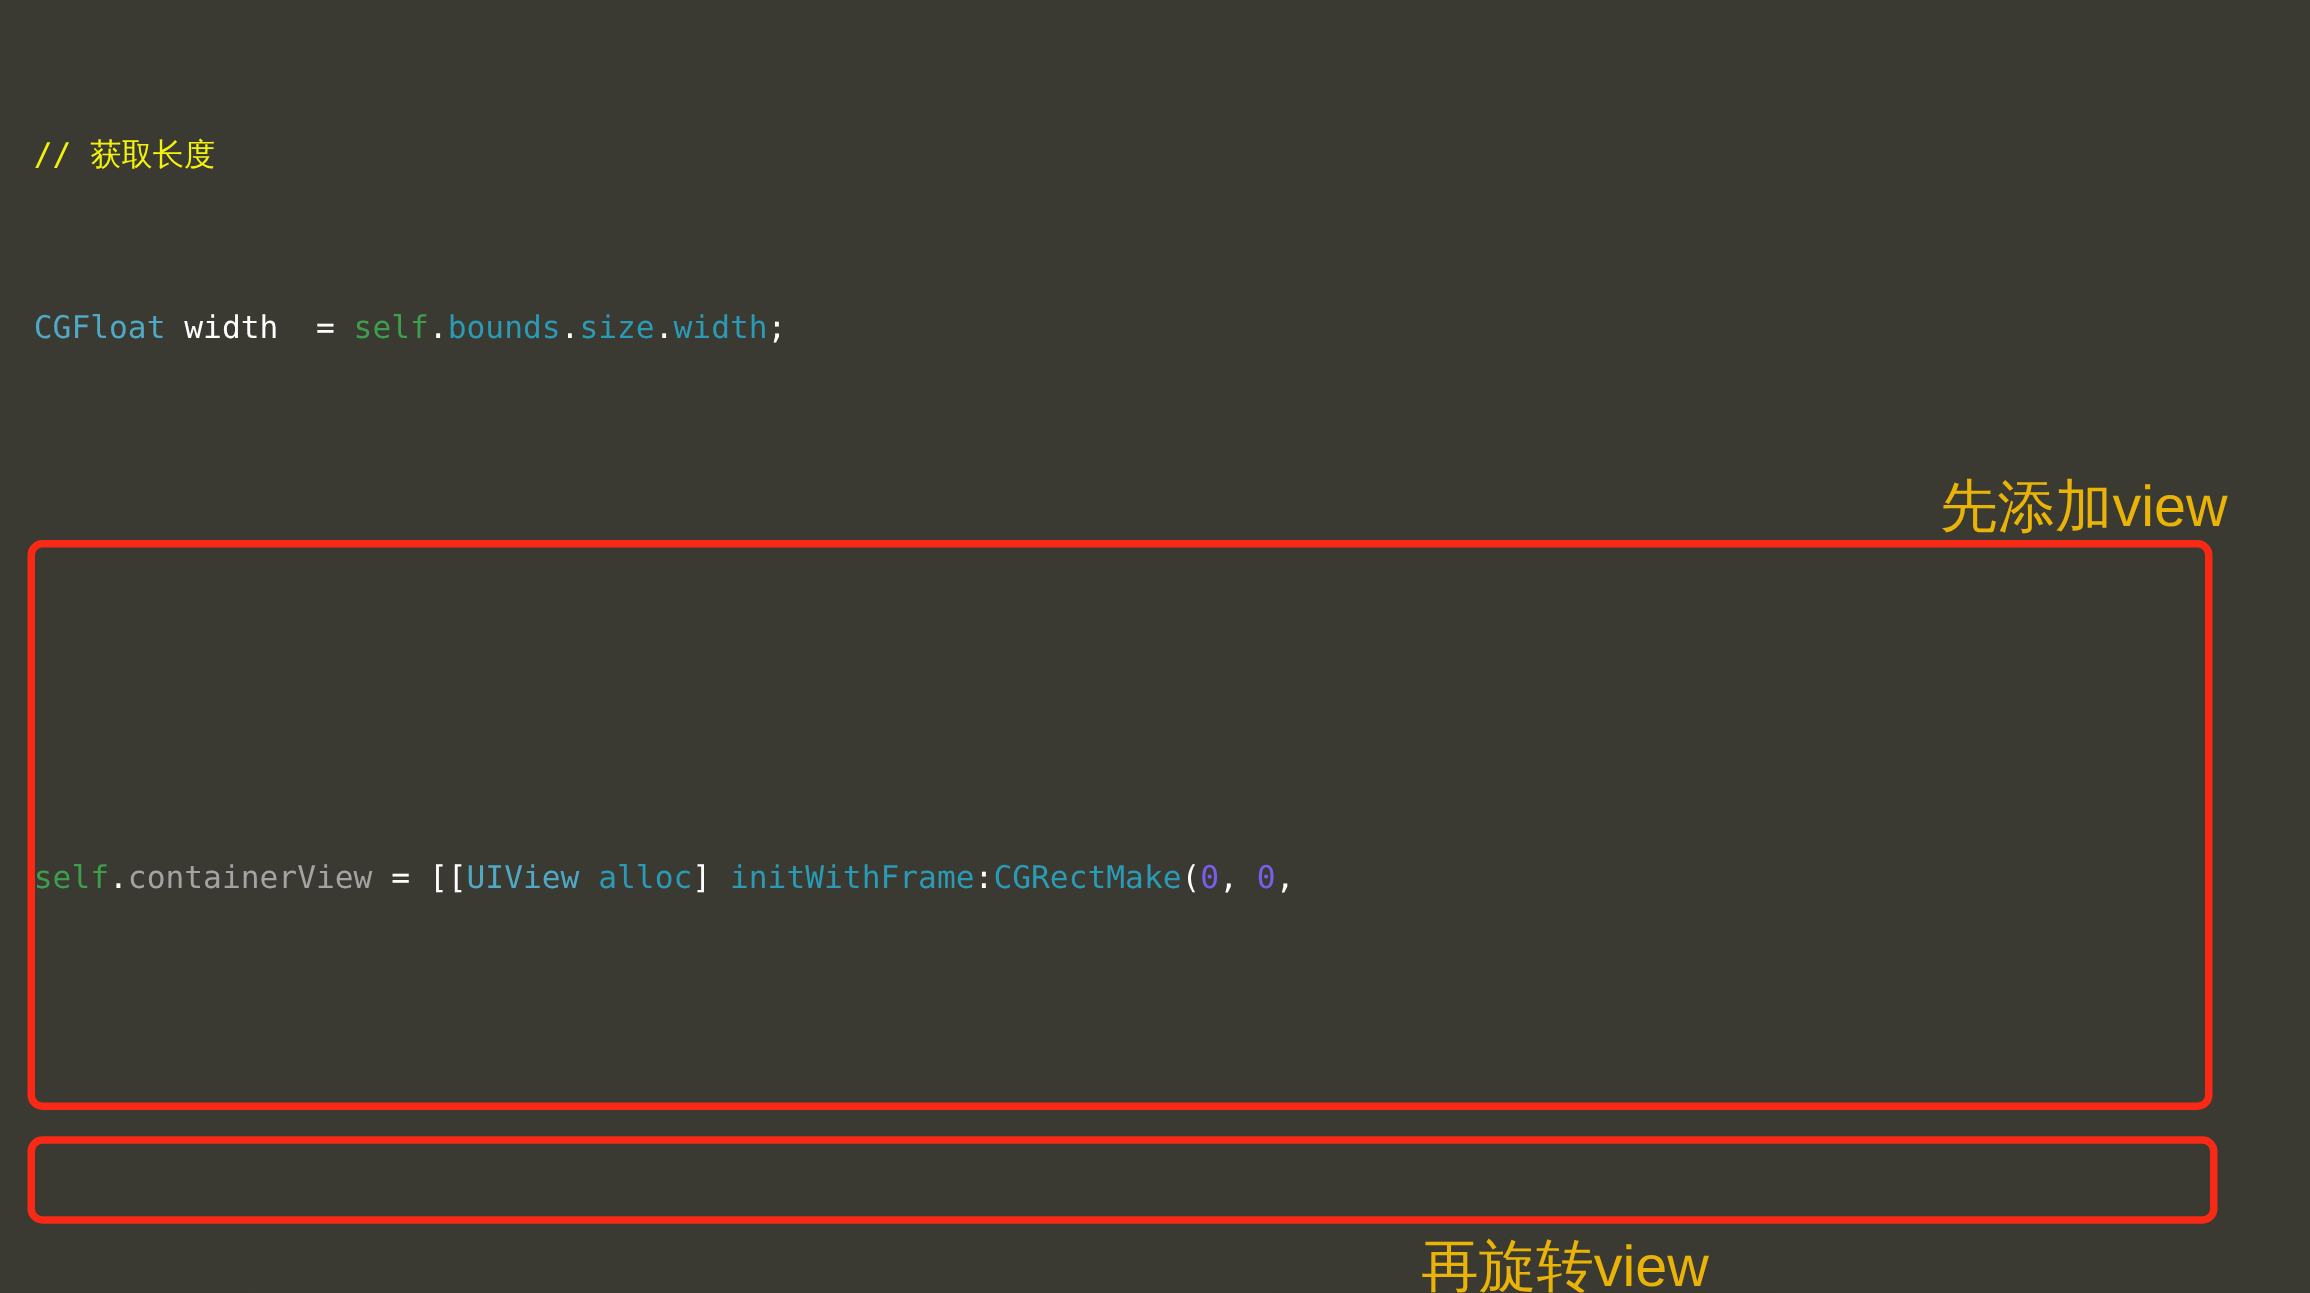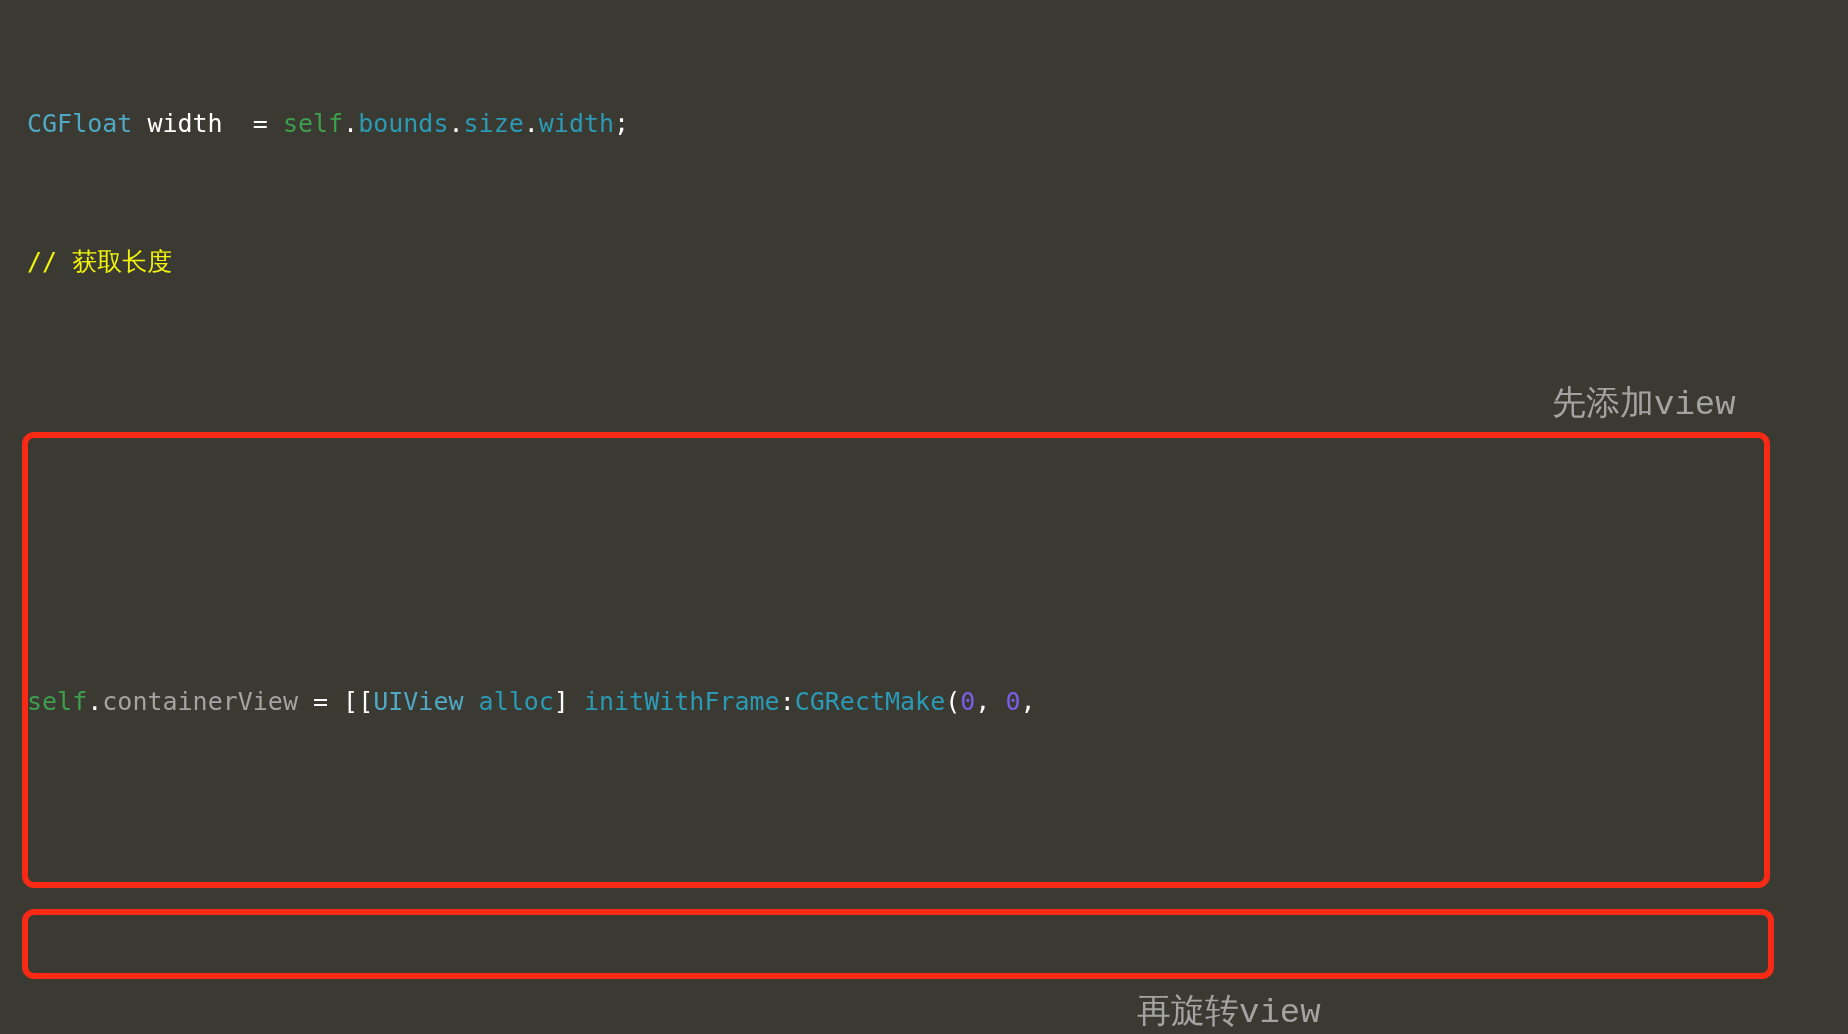--- a/index.html
+++ b/index.html
@@ -59,41 +59,41 @@
     border-radius: 12px;
     box-sizing: border-box;
     pointer-events: none;
   }
   #redbox-loop  { left: 22px;  top: 432px; width: 1748px; height: 456px; }
   #redbox-rotate{ left: 22px;  top: 909px; width: 1752px; height: 70px;  }
 
   
   .annot {
     position: absolute;
-    color: #a3a3a3;
-    font-family: Liberation Mono, monospace;
-    font-size: 34px;
+    color: #eab308;
+    font-family: Liberation Sans, sans-serif;
+    font-size: 46px;
     line-height: 40px;
     white-space: pre;
   }
   #annot-add    { left: 1552px; top: 385px; }
   #annot-rotate { left: 1137px; top: 993px; }
 </style>
 </head>
 <body>
 
 <div id="screen">
 
   <div class="code">
 
     
-    <div class="line"><span class="type">CGFloat</span><span class="plain"> width  = </span><span class="self">self</span><span class="plain">.</span><span class="meth">bounds</span><span class="plain">.</span><span class="meth">size</span><span class="plain">.</span><span class="meth">width</span><span class="plain">;</span></div>
+    <div class="line"><span class="cmt">// 获取长度</span></div>
 
     
-    <div class="line"><span class="cmt">// 获取长度</span></div>
+    <div class="line"><span class="type">CGFloat</span><span class="plain"> width  = </span><span class="self">self</span><span class="plain">.</span><span class="meth">bounds</span><span class="plain">.</span><span class="meth">size</span><span class="plain">.</span><span class="meth">width</span><span class="plain">;</span></div>
 
     
 
     
 
     
     <div class="line blank"> </div>
 
     
 

